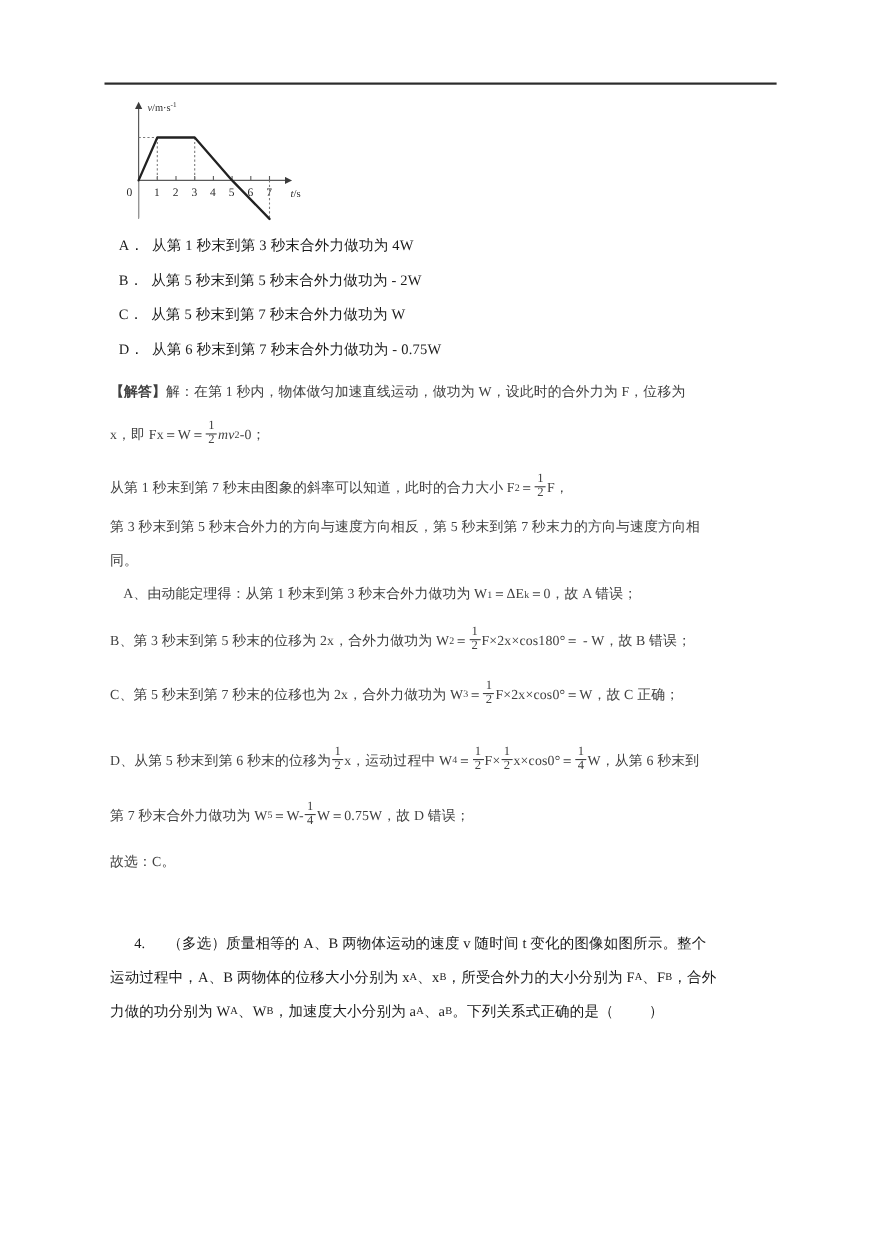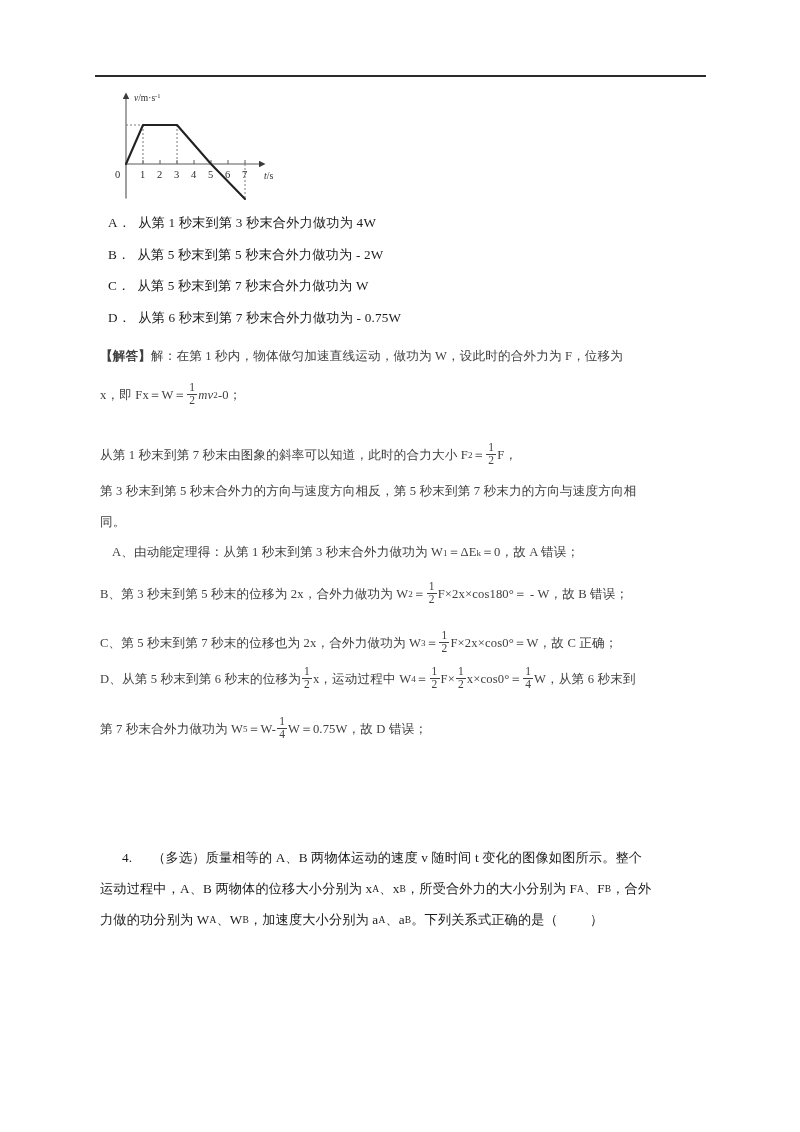--- a/index.html
+++ b/index.html
@@ -184,21 +184,21 @@
       <span>从第 6 秒末到第 7 秒末合外力做功为 - 0.75W</span>
     </div>
 
     <div style="height:8px"></div>
 
     <div class="sol">
       <b>【解答】</b>
         <span>解：在第 1 秒内，物体做匀加速直线运动，做功为 W，设此时的合外力为 F，位移为</span>
     </div>
 
-    <div class="sol tall" style="margin-bottom:24px;text-align:center;">
+    <div class="sol tall" style="margin-bottom:12px;text-align:center;">
       <span>x，即 Fx＝W＝</span>
       <span class="frac">
         <span class="num">1</span>
         <span class="den">2</span>
       </span>
       <span class="ital">m</span>
       <span class="ital">v</span>
       <sup>2</sup>
       <span>-0；</span>
     </div>
@@ -230,21 +230,21 @@
       <span>B、第 3 秒末到第 5 秒末的位移为 2x，合外力做功为 W</span>
       <sub>2</sub>
       <span>＝</span>
       <span class="frac">
         <span class="num">1</span>
         <span class="den">2</span>
       </span>
       <span>F×2x×cos180°＝ - W，故 B 错误；</span>
     </div>
 
-    <div class="sol tall" style="margin-bottom:0;">
+    <div class="sol tall" style="margin-bottom:24px;">
       <span>C、第 5 秒末到第 7 秒末的位移也为 2x，合外力做功为 W</span>
       <sub>3</sub>
       <span>＝</span>
       <span class="frac">
         <span class="num">1</span>
         <span class="den">2</span>
       </span>
       <span>F×2x×cos0°＝W，故 C 正确；</span>
     </div>
 
@@ -278,20 +278,21 @@
       <span>第 7 秒末合外力做功为 W</span>
       <sub>5</sub>
       <span>＝W-</span>
       <span class="frac">
         <span class="num">1</span>
         <span class="den">4</span>
       </span>
       <span>W＝0.75W，故 D 错误；</span>
     </div>
 
+    <div class="sol">故选：C。</div>
   </div>
 
   <div class="q4">
     <div class="q-line">
       <span class="q-num">4.</span>
       <span>（多选）质量相等的 A、B 两物体运动的速度 v 随时间 t 变化的图像如图所示。整个</span>
     </div>
     <div class="q-line">
       <span>运动过程中，A、B 两物体的位移大小分别为 x</span>
       <sub>A</sub>

